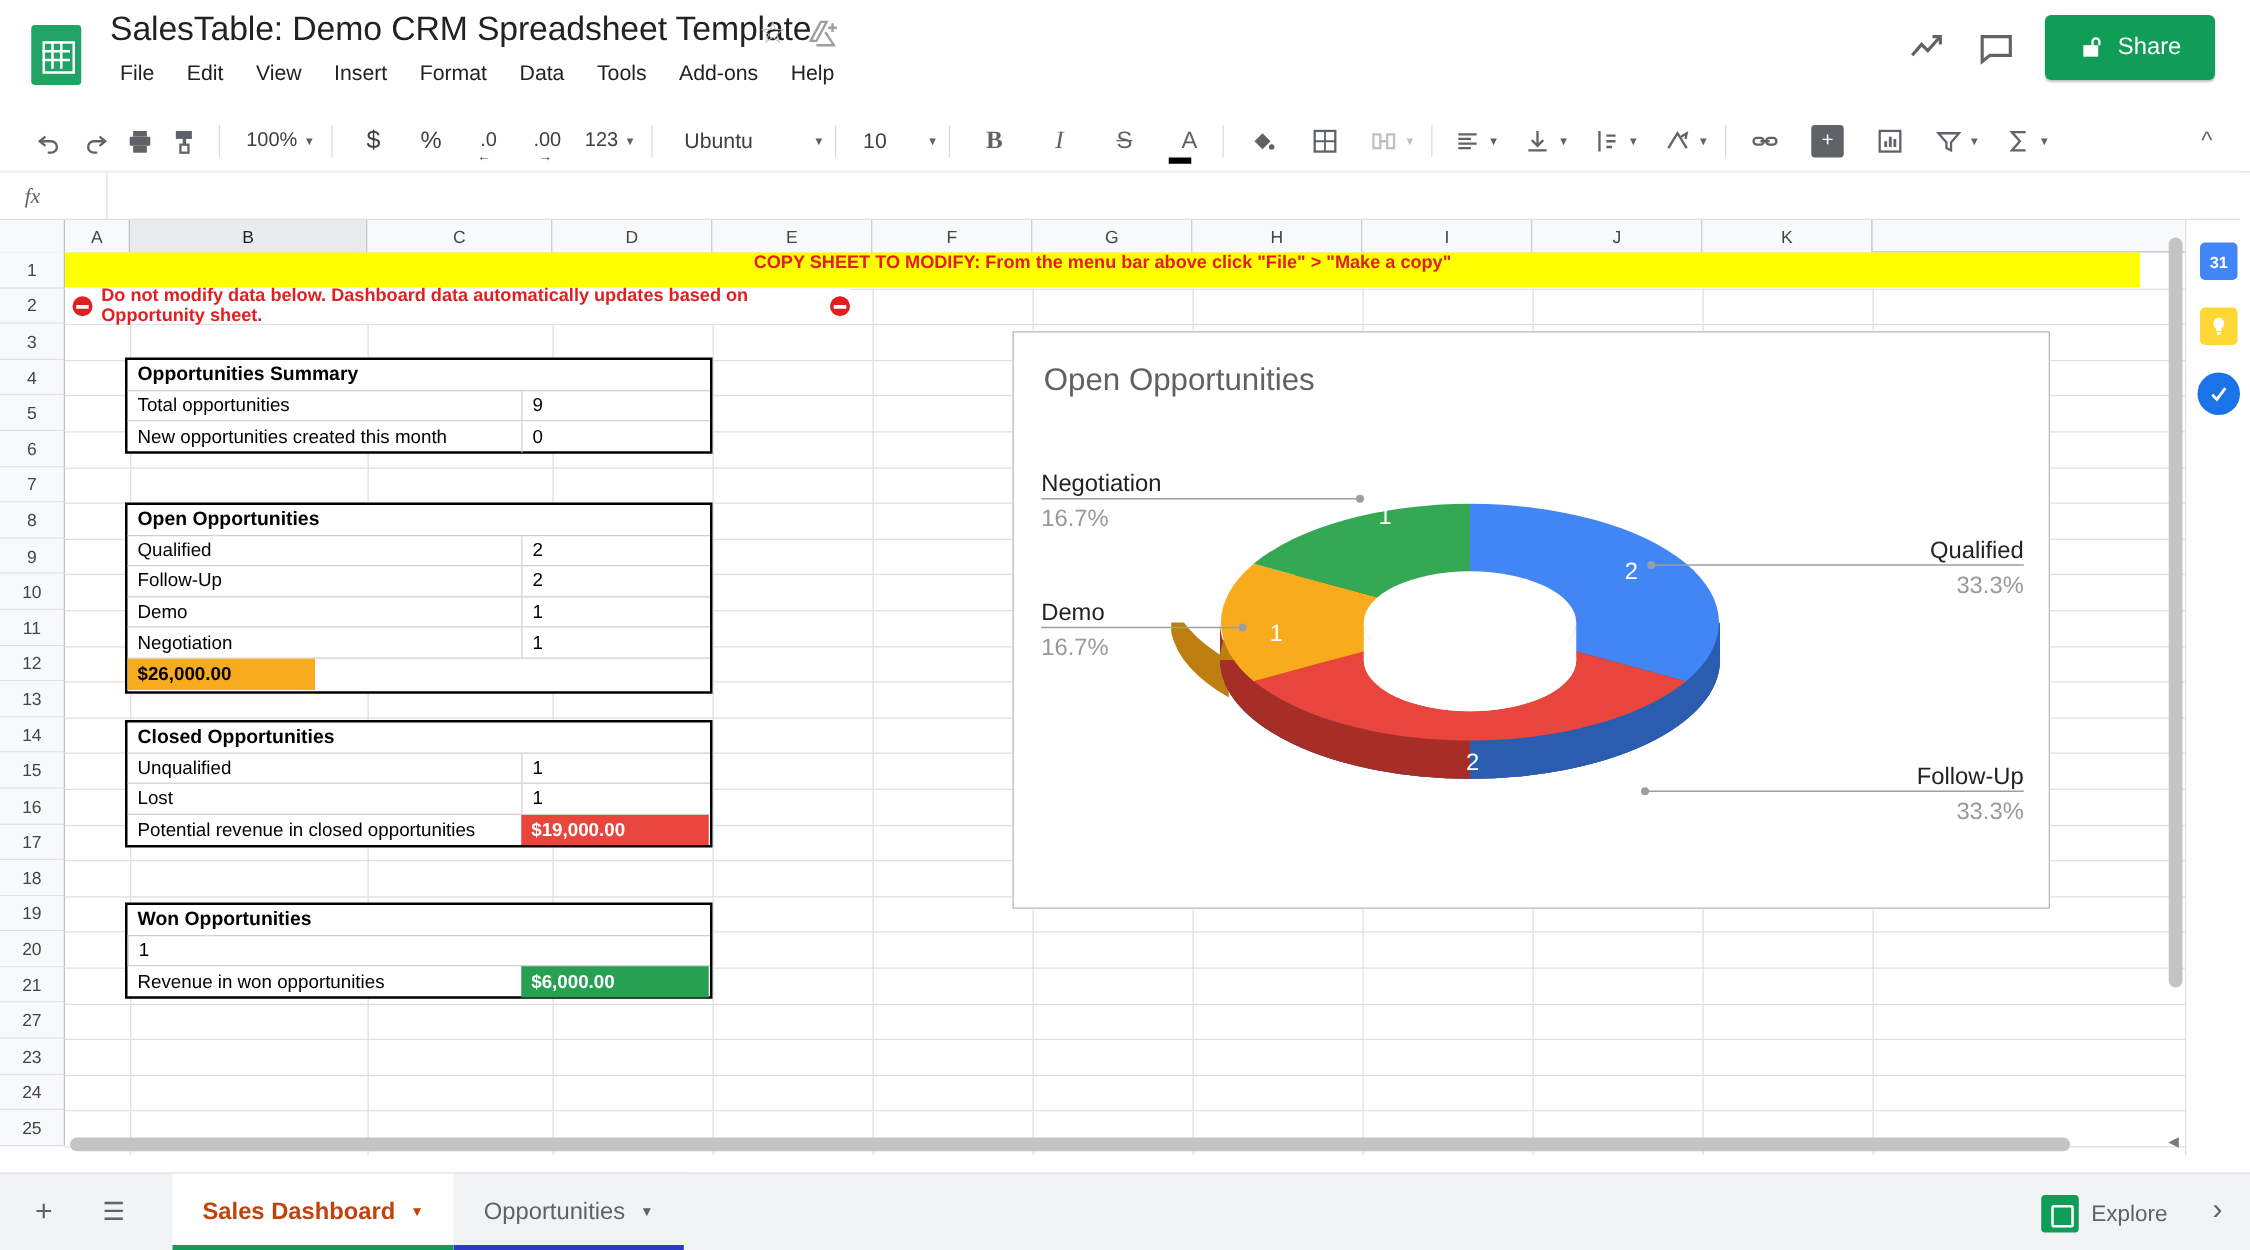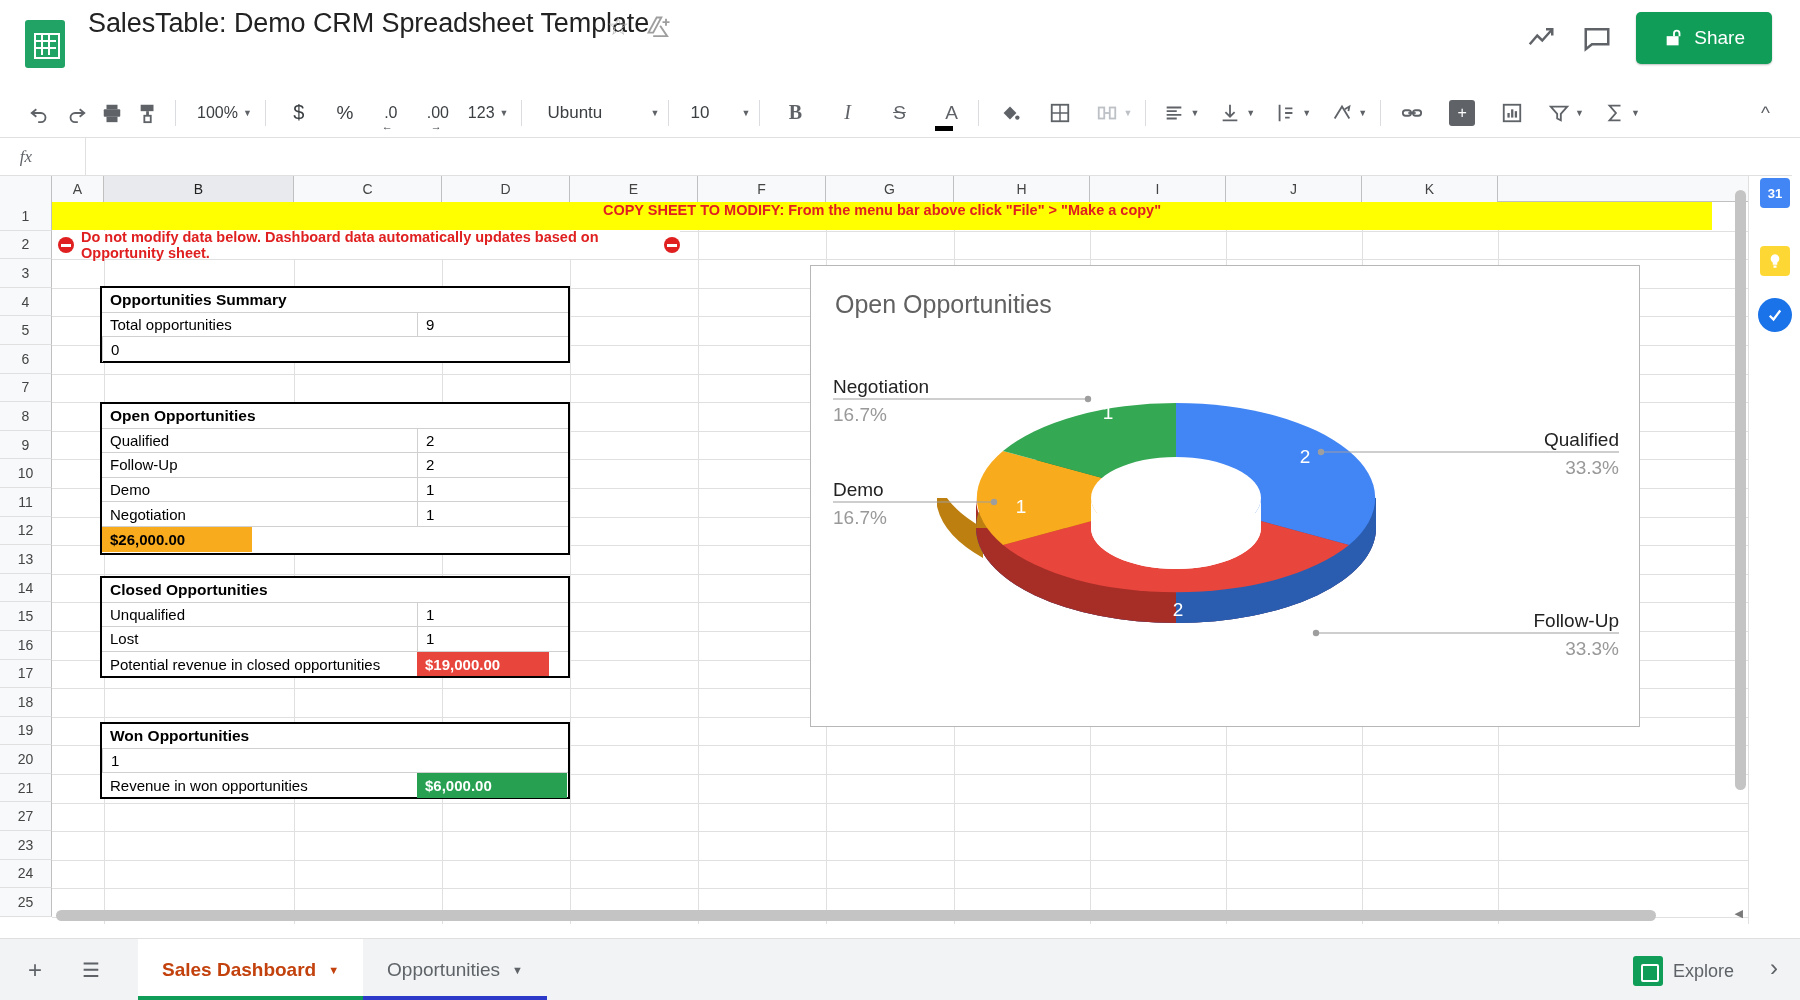--- a/index.html
+++ b/index.html
@@ -182,20 +182,31 @@
         <span class="gl v2"></span>
     </div>
     <div class="doc-title">SalesTable: Demo CRM Spreadsheet Template</div>
     <div class="star-icon">☆</div>
     <svg class="drive-icon" viewBox="0 0 24 24">
       <path d="M10 3 L3 16 L7 16 L14 3 Z" fill="none" stroke="#9e9e9e" stroke-width="1.6"></path>
       <path d="M13 10 L19 19 L7 19" fill="none" stroke="#9e9e9e" stroke-width="1.6"></path>
       <path d="M18 4 v6 M15 7 h6" stroke="#9e9e9e" stroke-width="1.6"></path>
     </svg>
 
+    <div class="menubar">
+      <div class="menu-item">File</div>
+      <div class="menu-item">Edit</div>
+      <div class="menu-item">View</div>
+      <div class="menu-item">Insert</div>
+      <div class="menu-item">Format</div>
+      <div class="menu-item">Data</div>
+      <div class="menu-item">Tools</div>
+      <div class="menu-item">Add-ons</div>
+      <div class="menu-item">Help</div>
+    </div>
 
     <div class="hdr-right">
       <div class="hdr-ic">
         <svg width="30" height="30" viewBox="0 0 24 24">
             <polyline points="3,17 9,10 13,14 21,5" fill="none" stroke="#5f6368" stroke-width="2"></polyline>
             <polyline points="16,5 21,5 21,10" fill="none" stroke="#5f6368" stroke-width="2"></polyline>
           </svg>
       </div>
       <div class="hdr-ic">
         <svg width="30" height="30" viewBox="0 0 24 24">
@@ -476,20 +487,21 @@
       <div class="tbl" style="left:48px; top:84px; width:470px; height:77px;">
         <div class="trow">
           <div class="tlabel thead" style="width:315px">Opportunities Summary</div>
           <div class="tval" style="width:150px;border-left:none;"></div>
         </div>
         <div class="trow">
           <div class="tlabel" style="width:315px">Total opportunities</div>
           <div class="tval" style="width:150px">9</div>
         </div>
         <div class="trow">
+          <div class="tlabel" style="width:315px">New opportunities created this month</div>
           <div class="tval" style="width:150px">0</div>
         </div>
       </div>
 
       <div class="tbl" style="left:48px; top:200px; width:470px; height:153px;">
         <div class="trow">
           <div class="tlabel thead" style="width:315px">Open Opportunities</div>
           <div class="tval" style="width:150px;border-left:none;"></div>
         </div>
         <div class="trow">
@@ -521,21 +533,21 @@
         <div class="trow">
           <div class="tlabel" style="width:315px">Unqualified</div>
           <div class="tval" style="width:150px">1</div>
         </div>
         <div class="trow">
           <div class="tlabel" style="width:315px">Lost</div>
           <div class="tval" style="width:150px">1</div>
         </div>
         <div class="trow">
           <div class="tlabel" style="width:315px">Potential revenue in closed opportunities</div>
-          <div class="tval money red" style="width:132px">$19,000.00</div>
+          <div class="tval money red" style="width:150px">$19,000.00</div>
         </div>
       </div>
 
       <div class="tbl" style="left:48px; top:520px; width:470px; height:77px;">
         <div class="trow">
           <div class="tlabel thead" style="width:315px">Won Opportunities</div>
           <div class="tval" style="width:150px;border-left:none;"></div>
         </div>
         <div class="trow">
           <div class="tval" style="width:150px">1</div>
@@ -625,21 +637,21 @@
   <div class="vscroll">
     <div class="vthumb"></div>
   </div>
   <div class="hscroll">
     <div class="hthumb"></div>
   </div>
   <div class="sc-arrow" style="right:57px; bottom:80px;">◀</div>
   <div class="sc-arrow" style="right:38px; bottom:80px;">▶</div>
 
   <div class="sidepanel">
-    <div class="sp-ic sp-cal" style="top:2px;">
+    <div class="sp-ic sp-cal" style="top:18px;">
       <span>31</span>
     </div>
     <div class="sp-ic sp-keep" style="top:70px;">
       <svg width="18" height="18" viewBox="0 0 24 24">
           <path d="M12 3a6 6 0 0 0-3 11v3h6v-3a6 6 0 0 0-3-11z" fill="#fff"></path>
           <rect x="10" y="18" width="4" height="3" fill="#fff"></rect>
         </svg>
     </div>
     <div class="sp-ic sp-task" style="top:122px;">
       <svg width="18" height="18" viewBox="0 0 24 24">

